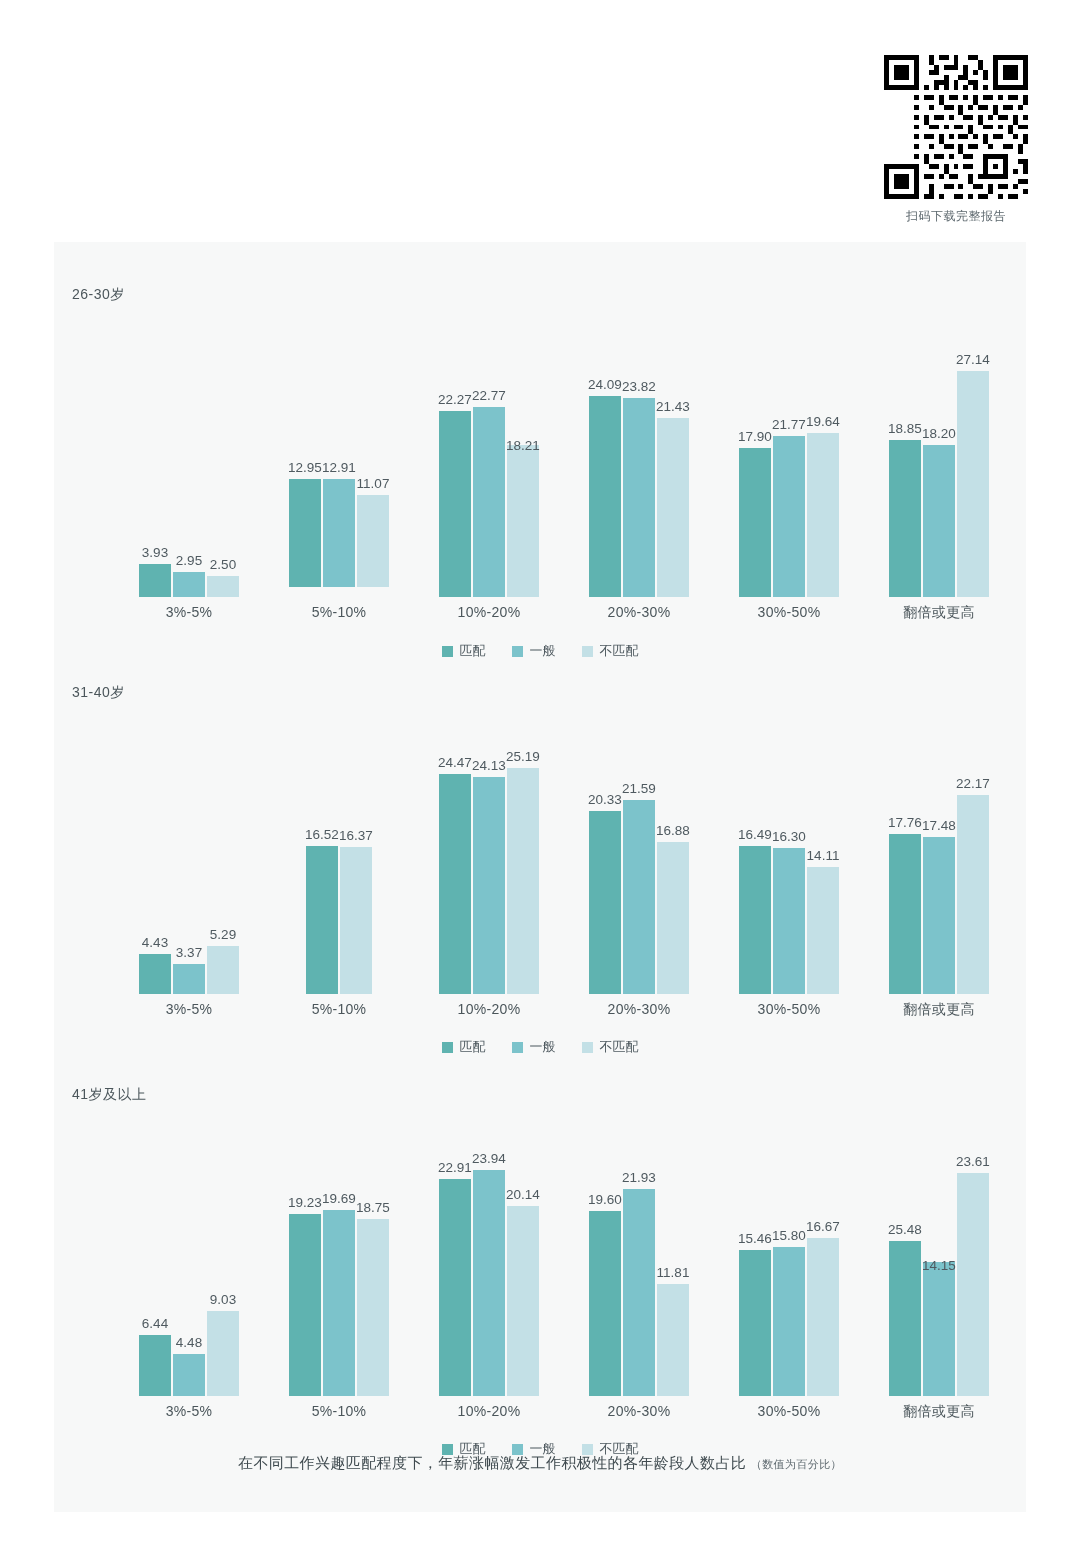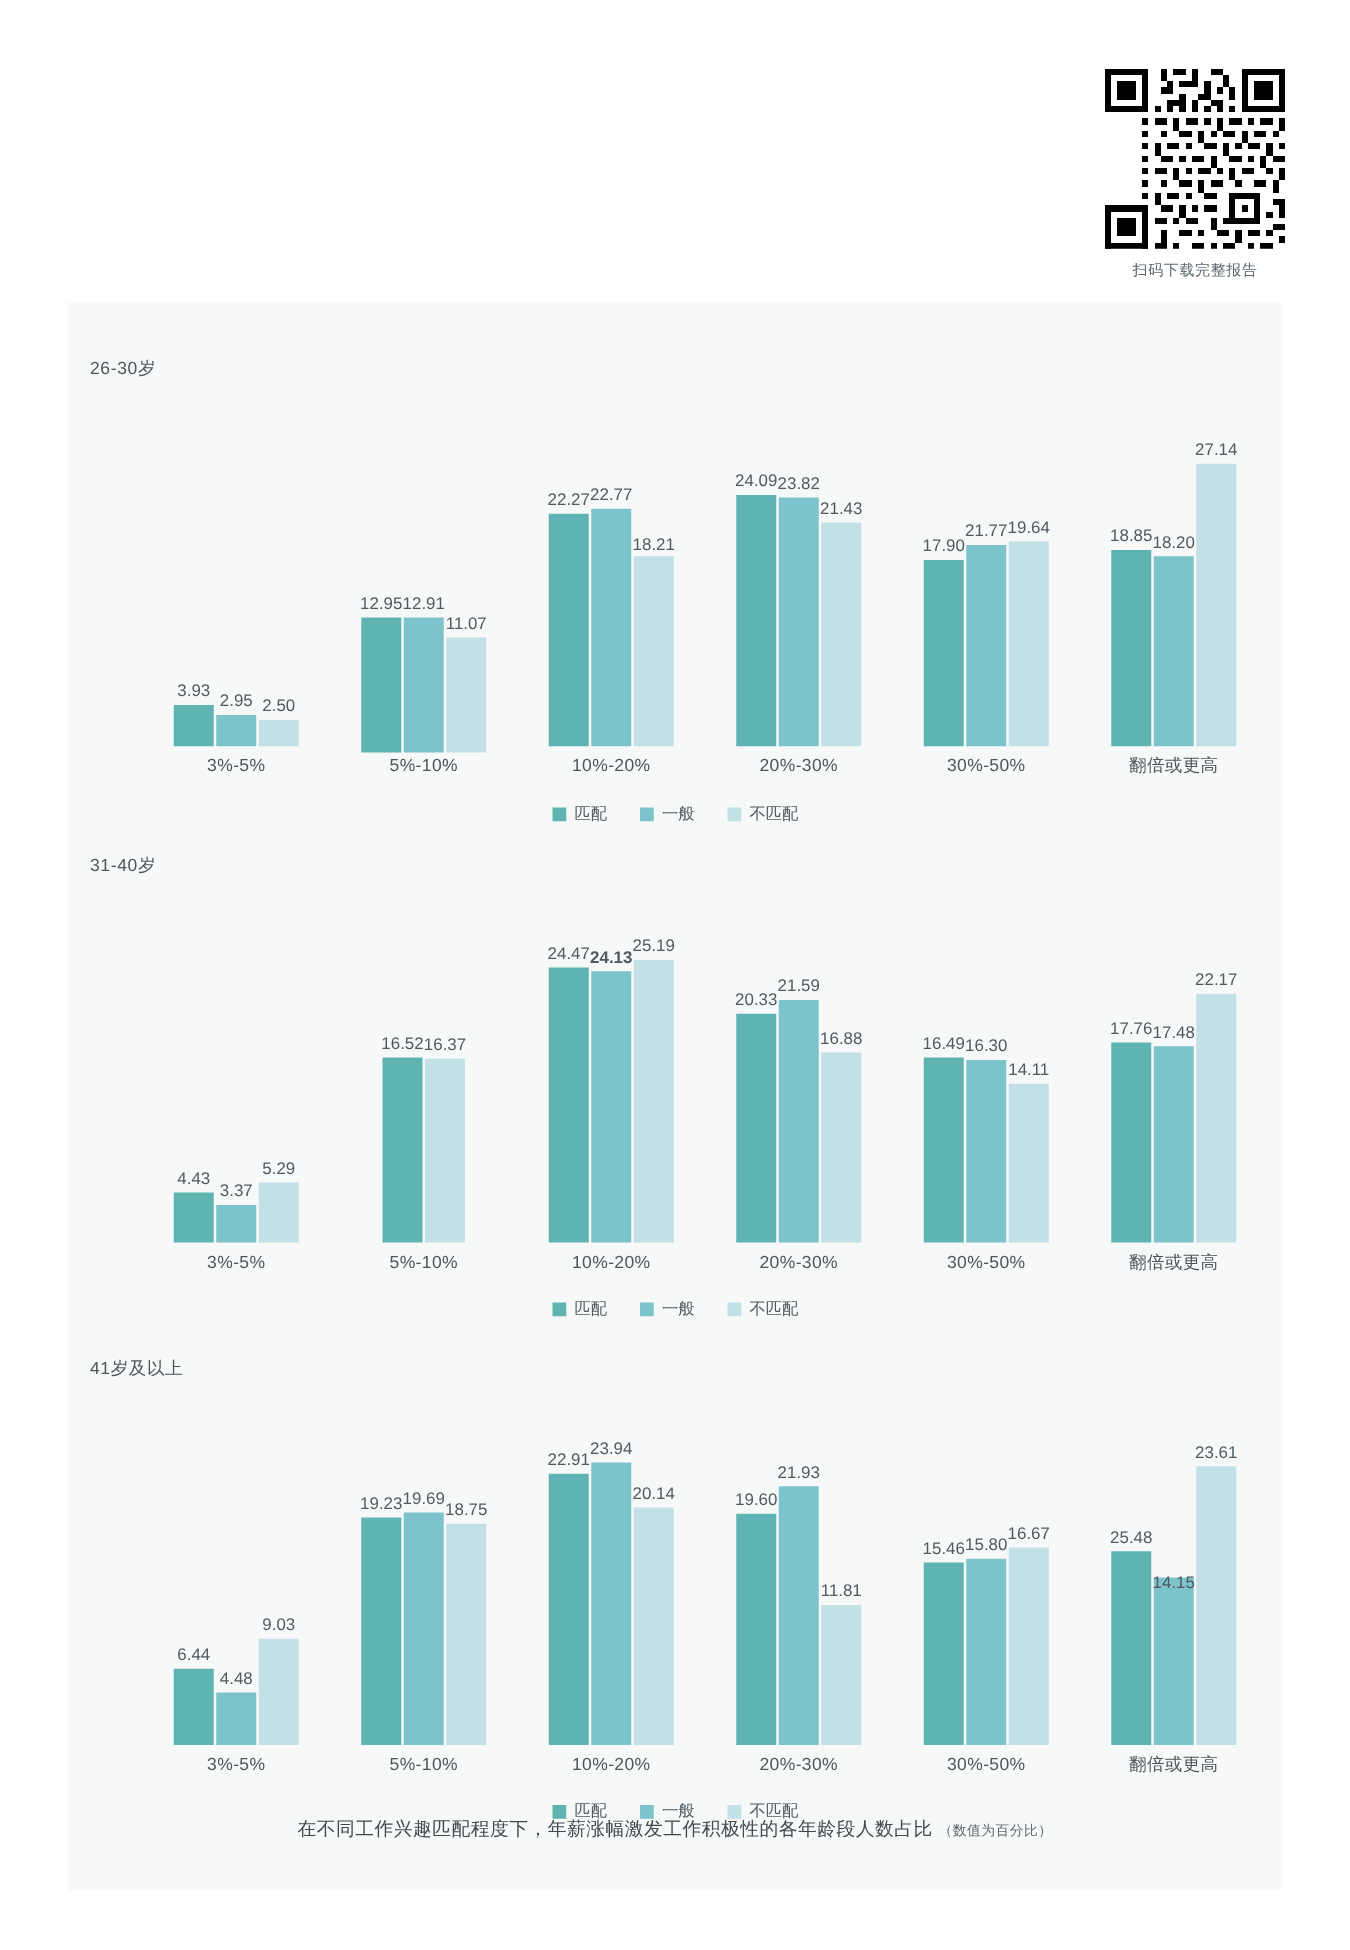--- a/index.html
+++ b/index.html
@@ -238,21 +238,21 @@
           <div class="bar-val" style="bottom: 28.6103px;">2.95</div>
           <div class="bar" style="height: 24.6103px; background: rgb(124, 195, 203);"></div>
         </div>
         <div class="bar-wrap">
           <div class="bar-val" style="bottom: 24.8562px;">2.50</div>
           <div class="bar" style="height: 20.8562px; background: rgb(195, 224, 230);"></div>
         </div>
       </div>
     </div>
     <div class="cat-label" style="left: 135px; top: 362px;">3%-5%</div>
-    <div class="group" style="left: 210px; width: 150px; top: 120px; height: 240px;">
+    <div class="group" style="left: 210px; width: 150px; top: 105px; height: 240px;">
       <div class="bars">
         <div class="bar-wrap">
           <div class="bar-val" style="bottom: 112.035px;">12.95</div>
           <div class="bar" style="height: 108.035px; background: rgb(95, 179, 176);"></div>
         </div>
         <div class="bar-wrap">
           <div class="bar-val" style="bottom: 111.702px;">12.91</div>
           <div class="bar" style="height: 107.702px; background: rgb(124, 195, 203);"></div>
         </div>
         <div class="bar-wrap">
@@ -266,21 +266,21 @@
       <div class="bars">
         <div class="bar-wrap">
           <div class="bar-val" style="bottom: 189.787px;">22.27</div>
           <div class="bar" style="height: 185.787px; background: rgb(95, 179, 176);"></div>
         </div>
         <div class="bar-wrap">
           <div class="bar-val" style="bottom: 193.958px; margin-top: 46px;">22.77</div>
           <div class="bar" style="height: 189.958px; background: rgb(124, 195, 203);"></div>
         </div>
         <div class="bar-wrap">
-          <div class="bar-val" style="bottom: 154px; margin-top: 44px;">18.21</div>
+          <div class="bar-val" style="bottom: 144px; margin-top: 44px;">18.21</div>
           <div class="bar" style="height: 151.917px; background: rgb(195, 224, 230);"></div>
         </div>
       </div>
     </div>
     <div class="cat-label" style="left: 435px; top: 362px;">10%-20%</div>
     <div class="group" style="left: 510px; width: 150px; top: 115px; height: 240px;">
       <div class="bars">
         <div class="bar-wrap">
           <div class="bar-val" style="bottom: 204.971px;">24.09</div>
           <div class="bar" style="height: 200.971px; background: rgb(95, 179, 176);"></div>
@@ -374,21 +374,21 @@
       </div>
     </div>
     <div class="cat-label" style="left: 285px; top: 759px;">5%-10%</div>
     <div class="group" style="left: 360px; width: 150px; top: 512px; height: 240px;">
       <div class="bars">
         <div class="bar-wrap">
           <div class="bar-val" style="bottom: 223.944px;">24.47</div>
           <div class="bar" style="height: 219.944px; background: rgb(95, 179, 176);"></div>
         </div>
         <div class="bar-wrap">
-          <div class="bar-val" style="bottom: 220.888px; font-weight: bold;">24.13</div>
+          <div class="bar-val" style="bottom: 220.888px;">24.13</div>
           <div class="bar" style="height: 216.888px; background: rgb(124, 195, 203);"></div>
         </div>
         <div class="bar-wrap">
           <div class="bar-val" style="bottom: 230.415px;">25.19</div>
           <div class="bar" style="height: 226.415px; background: rgb(195, 224, 230);"></div>
         </div>
       </div>
     </div>
     <div class="cat-label" style="left: 435px; top: 759px;">10%-20%</div>
     <div class="group" style="left: 510px; width: 150px; top: 512px; height: 240px;">

